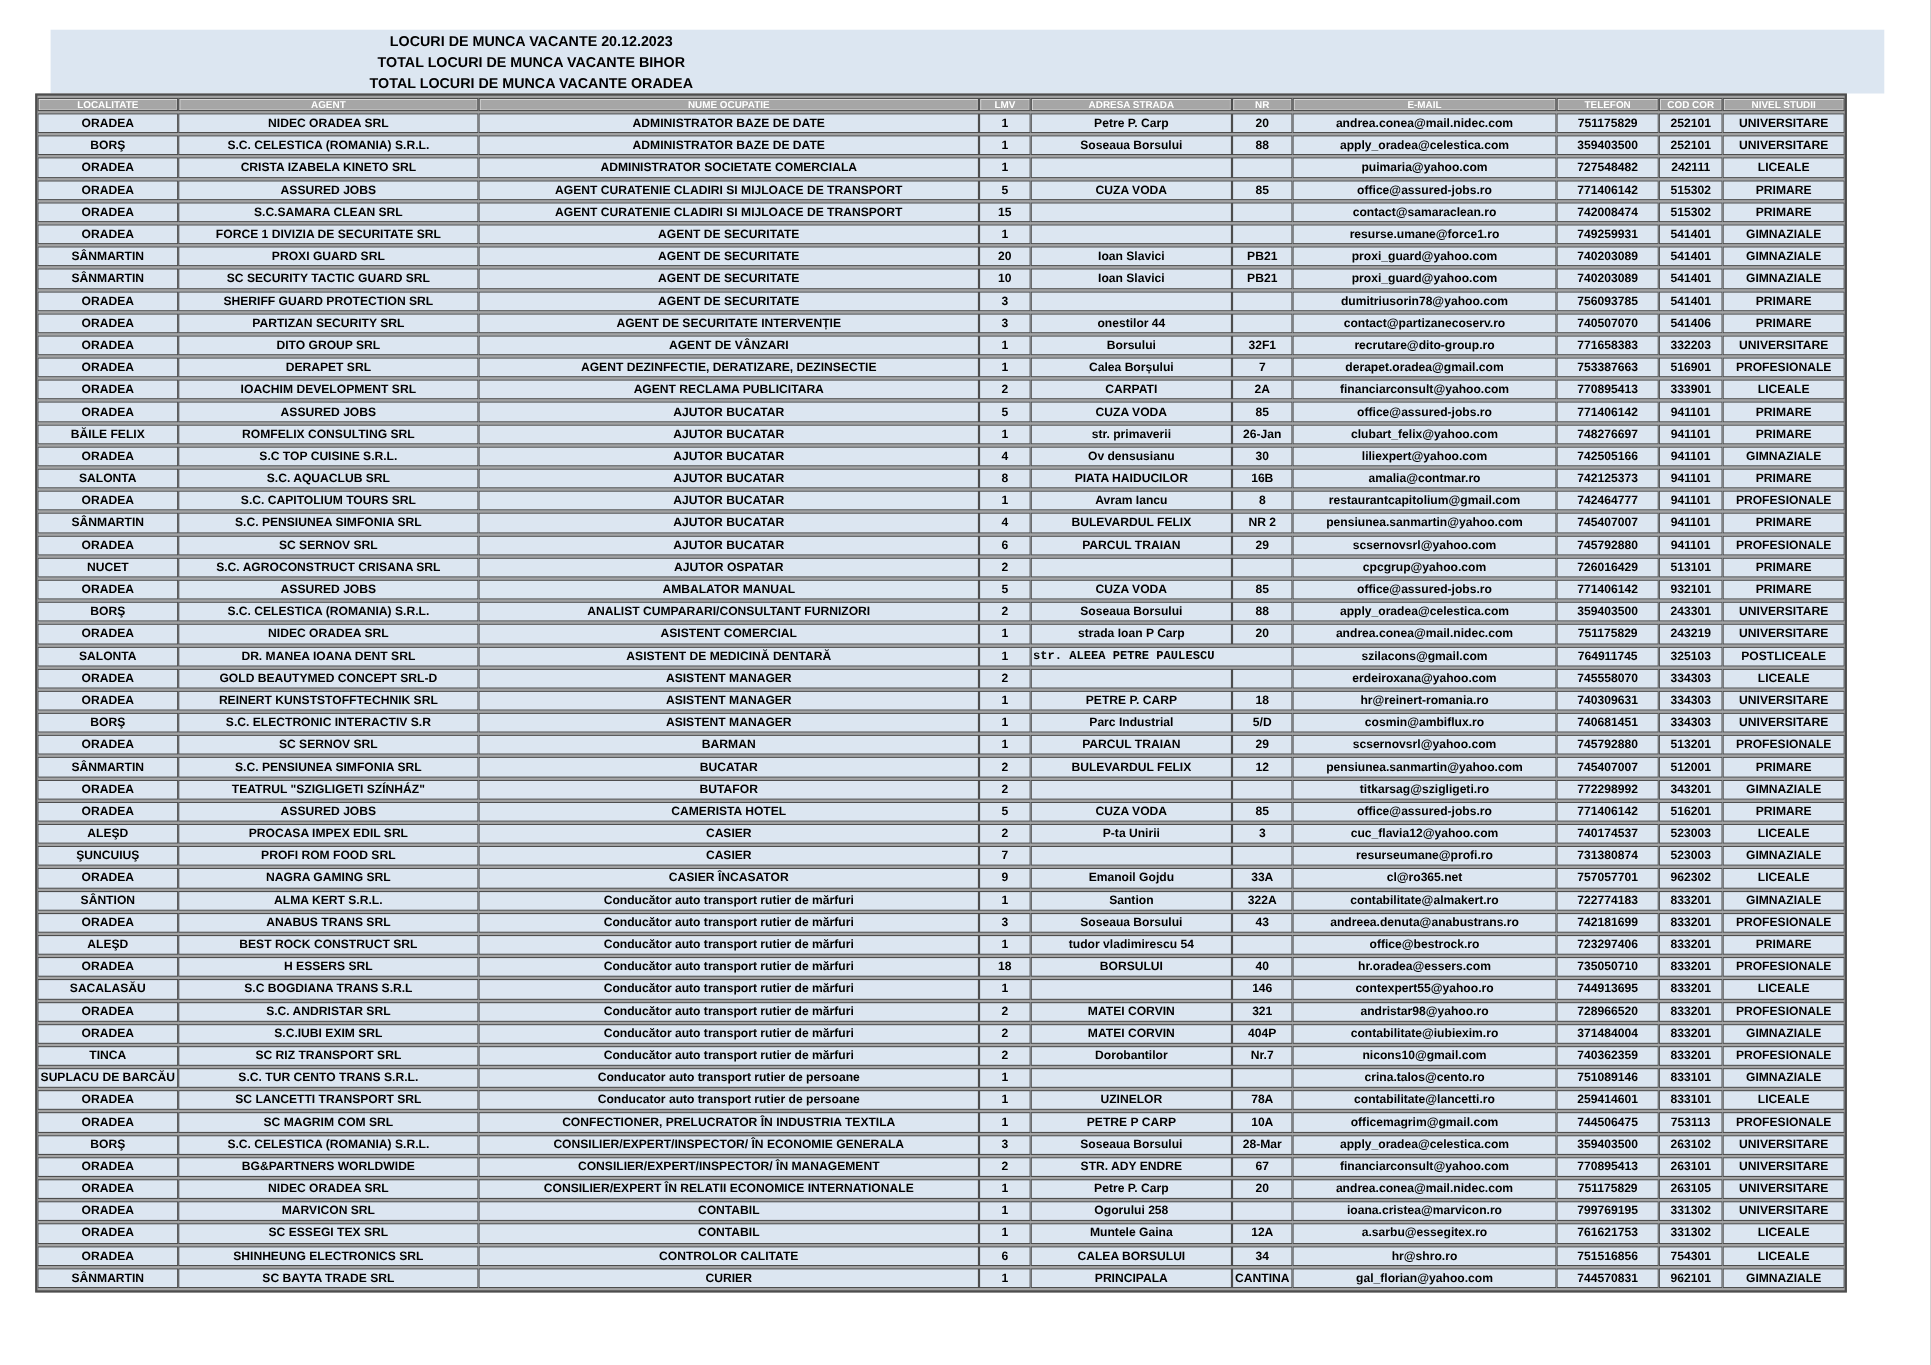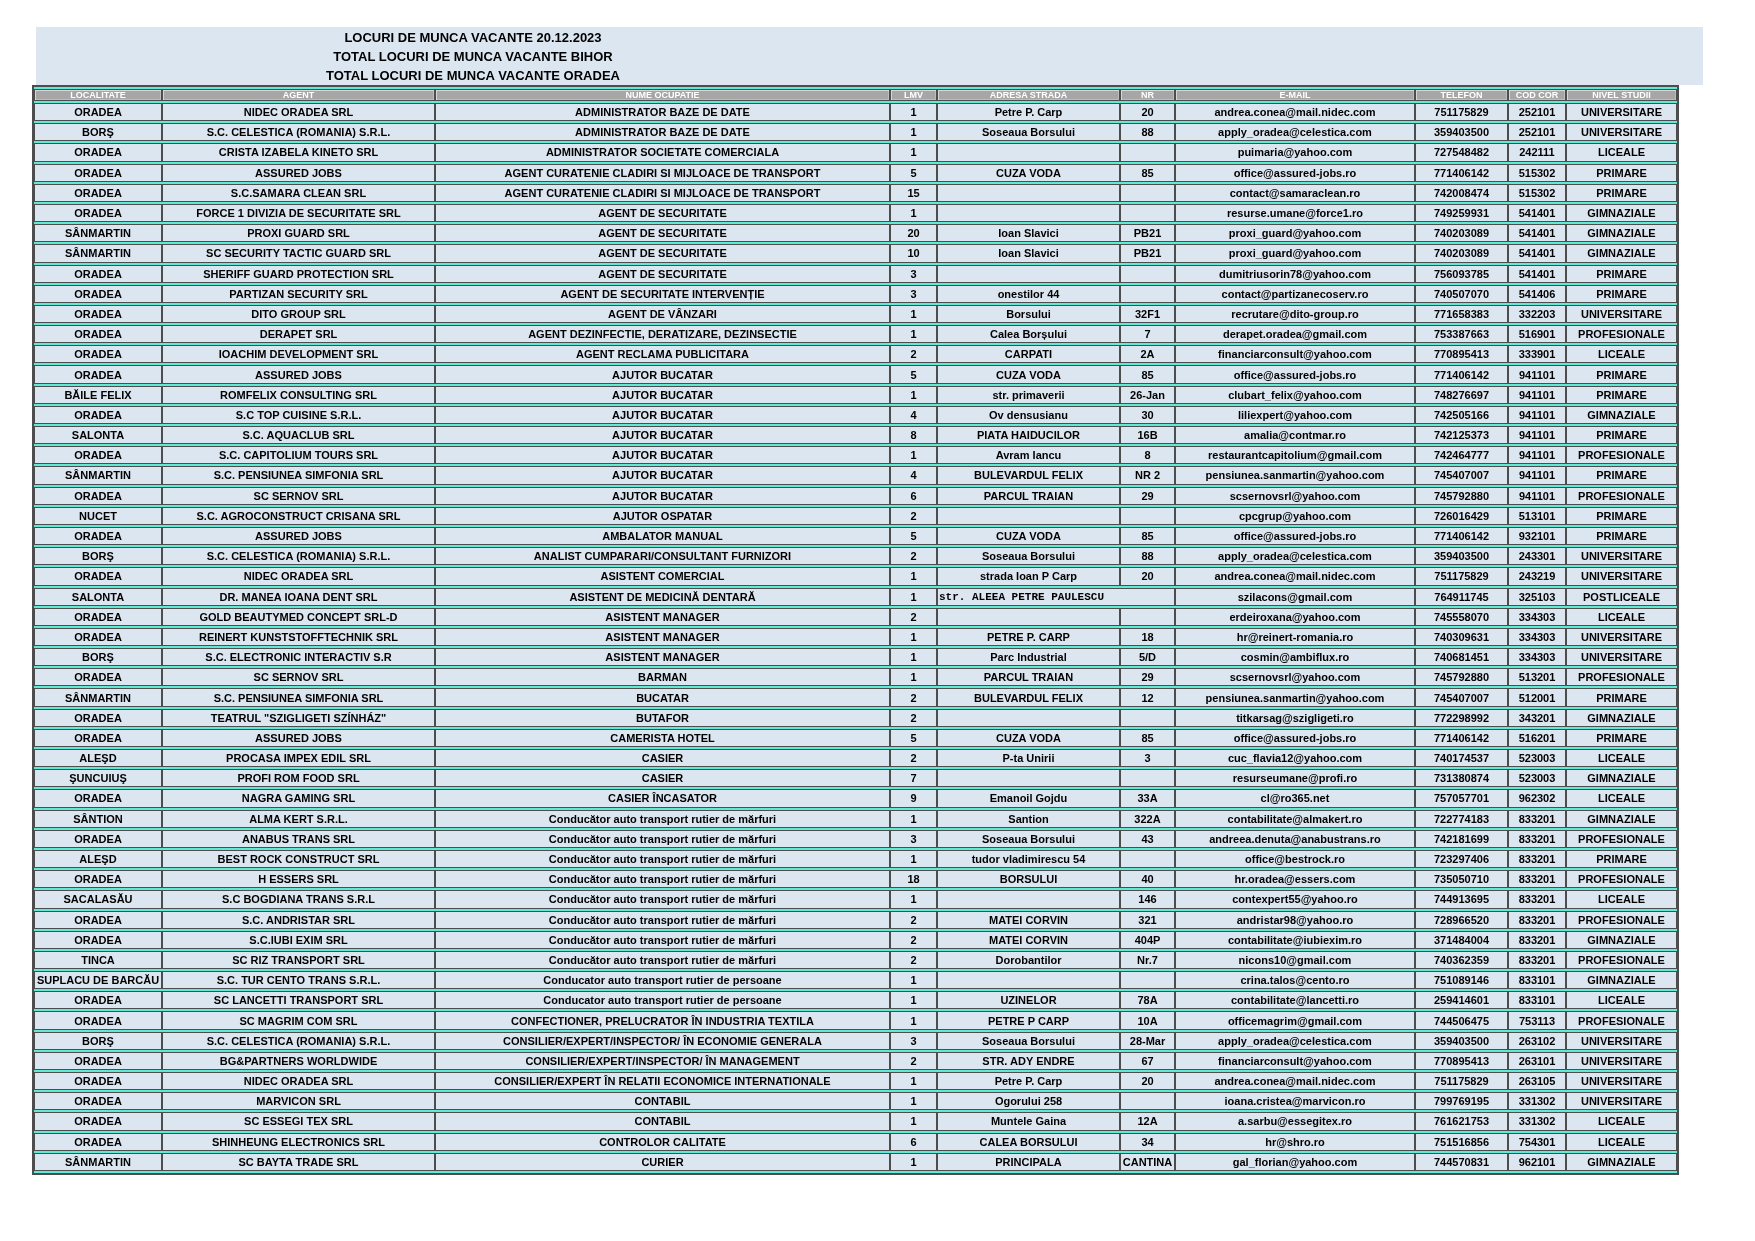--- a/index.html
+++ b/index.html
@@ -2,35 +2,35 @@
 <html><head>
 <meta charset="utf-8">
 <style>
   html,body{margin:0;padding:0;}
   body{
     width:1755px;height:1241px;position:relative;background:#ffffff;
     font-family:"Liberation Sans", sans-serif;color:#000;
   }
   .page{position:absolute;inset:0;}
   .title-band{
-    position:absolute;left:36px;top:27px;width:1667px;height:58px;
+    position:absolute;left:46px;top:27px;width:1667px;height:58px;
     background:#dce6f1;box-sizing:border-box;padding-top:1px;
   }
   .t-line{
     position:relative;width:874px;height:19px;line-height:19px;
     text-align:center;font-size:13px;font-weight:700;white-space:nowrap;
   }
   .t-val{
     position:absolute;left:860px;top:0;width:47px;text-align:center;
     font-size:10px;font-weight:700;margin-top:40px;
   }
   table.grid{
     position:absolute;left:32px;top:85px;
     border-collapse:separate;border-spacing:0 2px;
-    border:2px solid #4d4d4d;table-layout:fixed;background:#5eead4;
+    border:2px solid #4d4d4d;table-layout:fixed;background:#a3a3a3;
   }
   table.grid th{
     background:#a6a6a6;color:#ffffff;
     font-size:9px;font-weight:700;height:10px;
     border:1px solid #4d4d4d;
     box-shadow:inset 1px 1px 0 rgba(255,255,255,.55), inset -1px -1px 0 rgba(255,255,255,.25);
     padding:0 1px;overflow:hidden;white-space:nowrap;text-align:center;
   }
   table.grid td{
     background:#dce6f1;color:#000;

